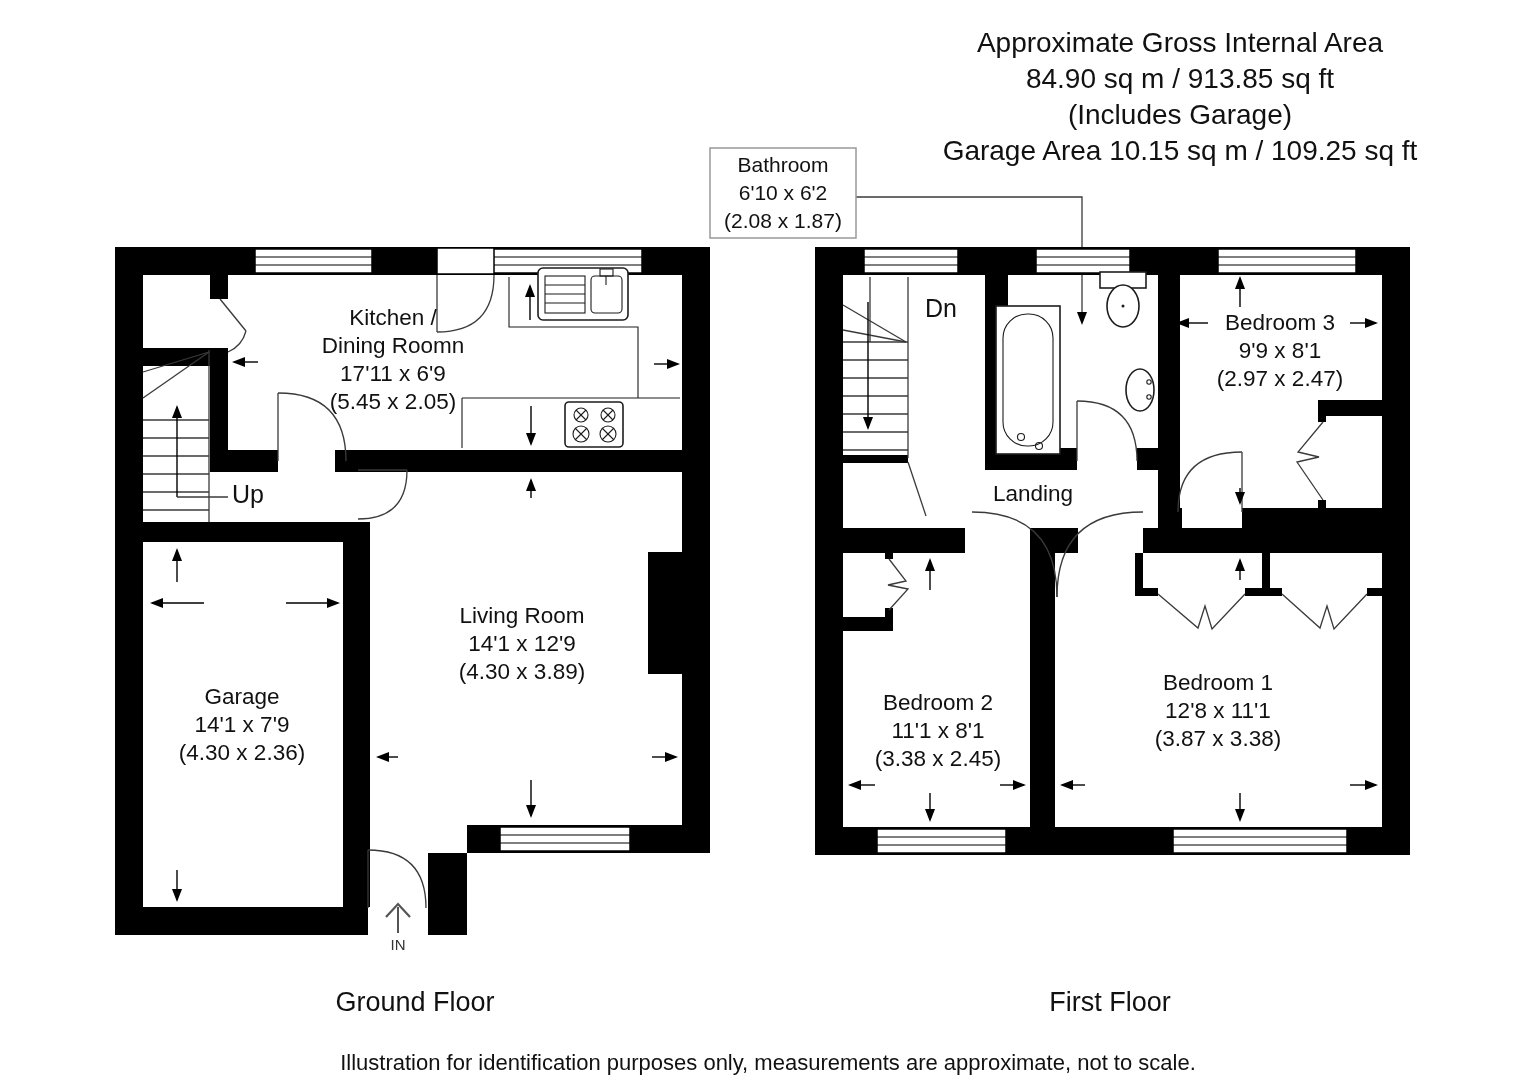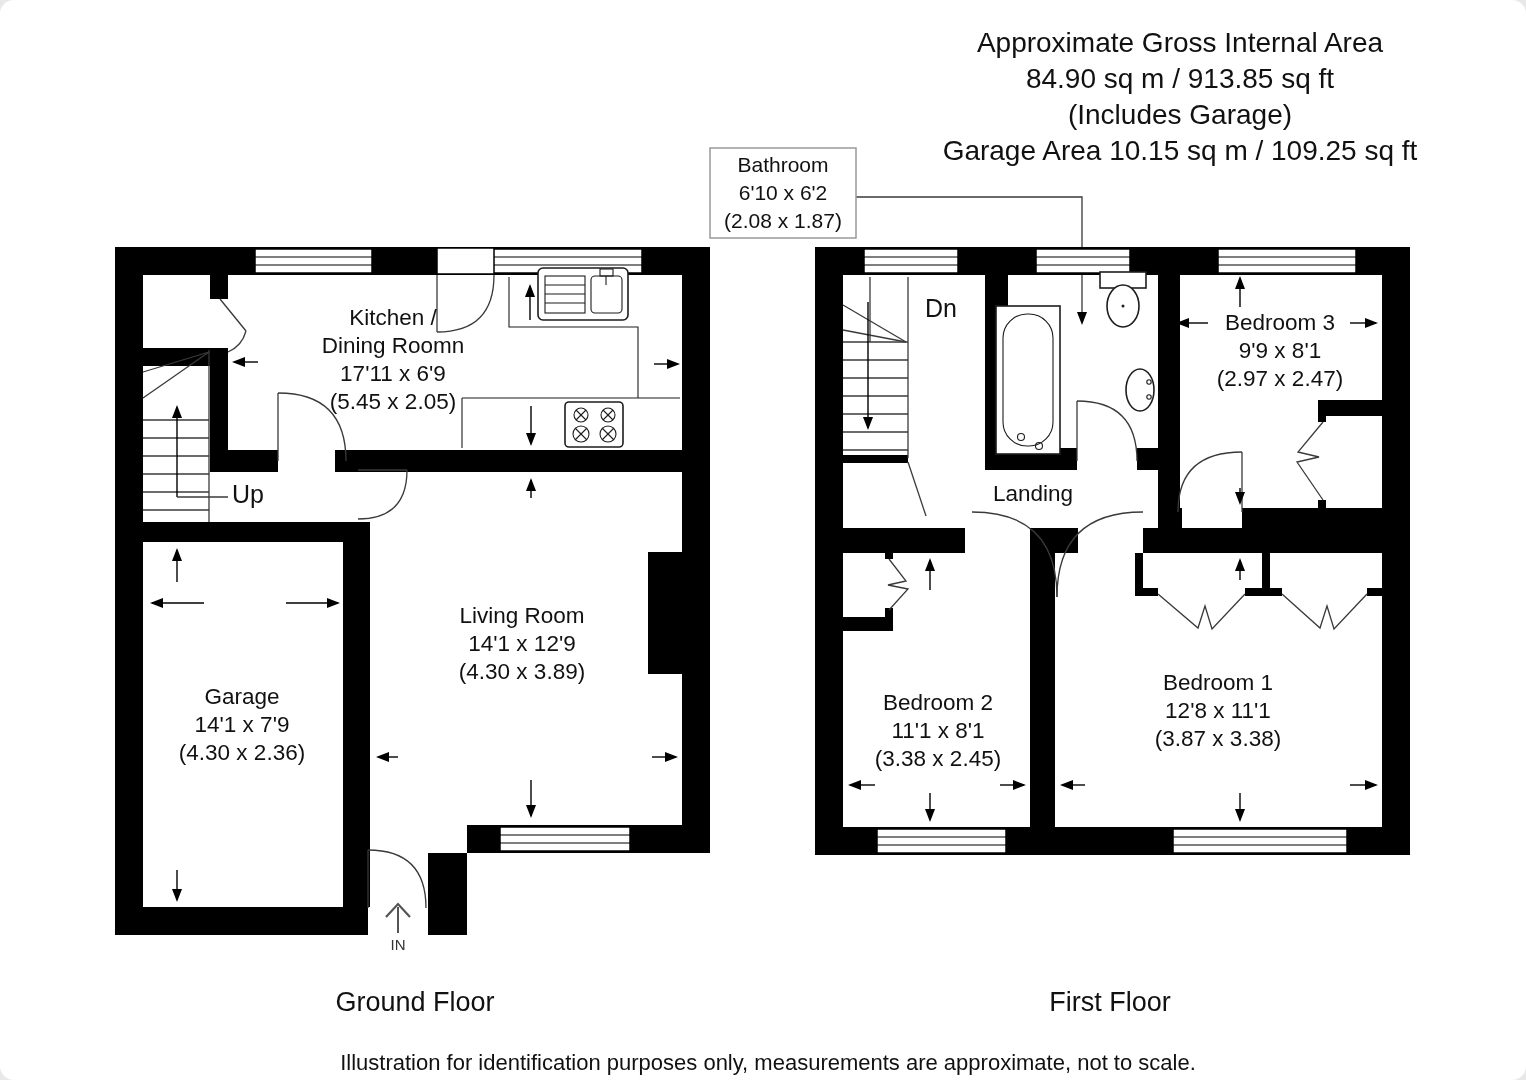--- a/index.html
+++ b/index.html
@@ -1,21 +1,21 @@
 <!DOCTYPE html>
 <html style="--wall: #000000; --background: #ffffff; --text: #111111; --thin-line: #3a3a3a; --callout-border: #999999;"><head>
 <meta charset="utf-8">
 <style>
   :root{
     --wall:#000000; --background:#ffffff; --text:#111111;
     --thin-line:#3a3a3a; --callout-border:#999999;
   }
   html,body{margin:0;padding:0;background:#e8e8e8;}
   .stage{position:relative;width:1526px;height:1080px;background:var(--background);
-         font-family:"Liberation Sans", sans-serif;overflow:hidden;margin:0 auto;border-radius:14px;}
+         font-family:"Liberation Sans", sans-serif;overflow:hidden;margin:0 auto;}
   svg{position:absolute;left:0;top:0;}
   .wall{fill:var(--wall);stroke:none;}
   .win{fill:#ffffff;stroke:#000;stroke-width:1.5;}
   .winline{stroke:#000;stroke-width:1.2;}
   .thin{stroke:var(--thin-line);stroke-width:1.3;fill:none;}
   .arc{stroke:var(--thin-line);stroke-width:1.3;fill:none;}
   .fix{stroke:#1d1d1d;stroke-width:1.6;fill:#ffffff;}
   .fixthin{stroke:#1d1d1d;stroke-width:1.1;fill:none;}
   .dim{stroke:#000;stroke-width:1.4;fill:none;}
   .callout-box{fill:#ffffff;stroke:var(--callout-border);stroke-width:1.5;}

